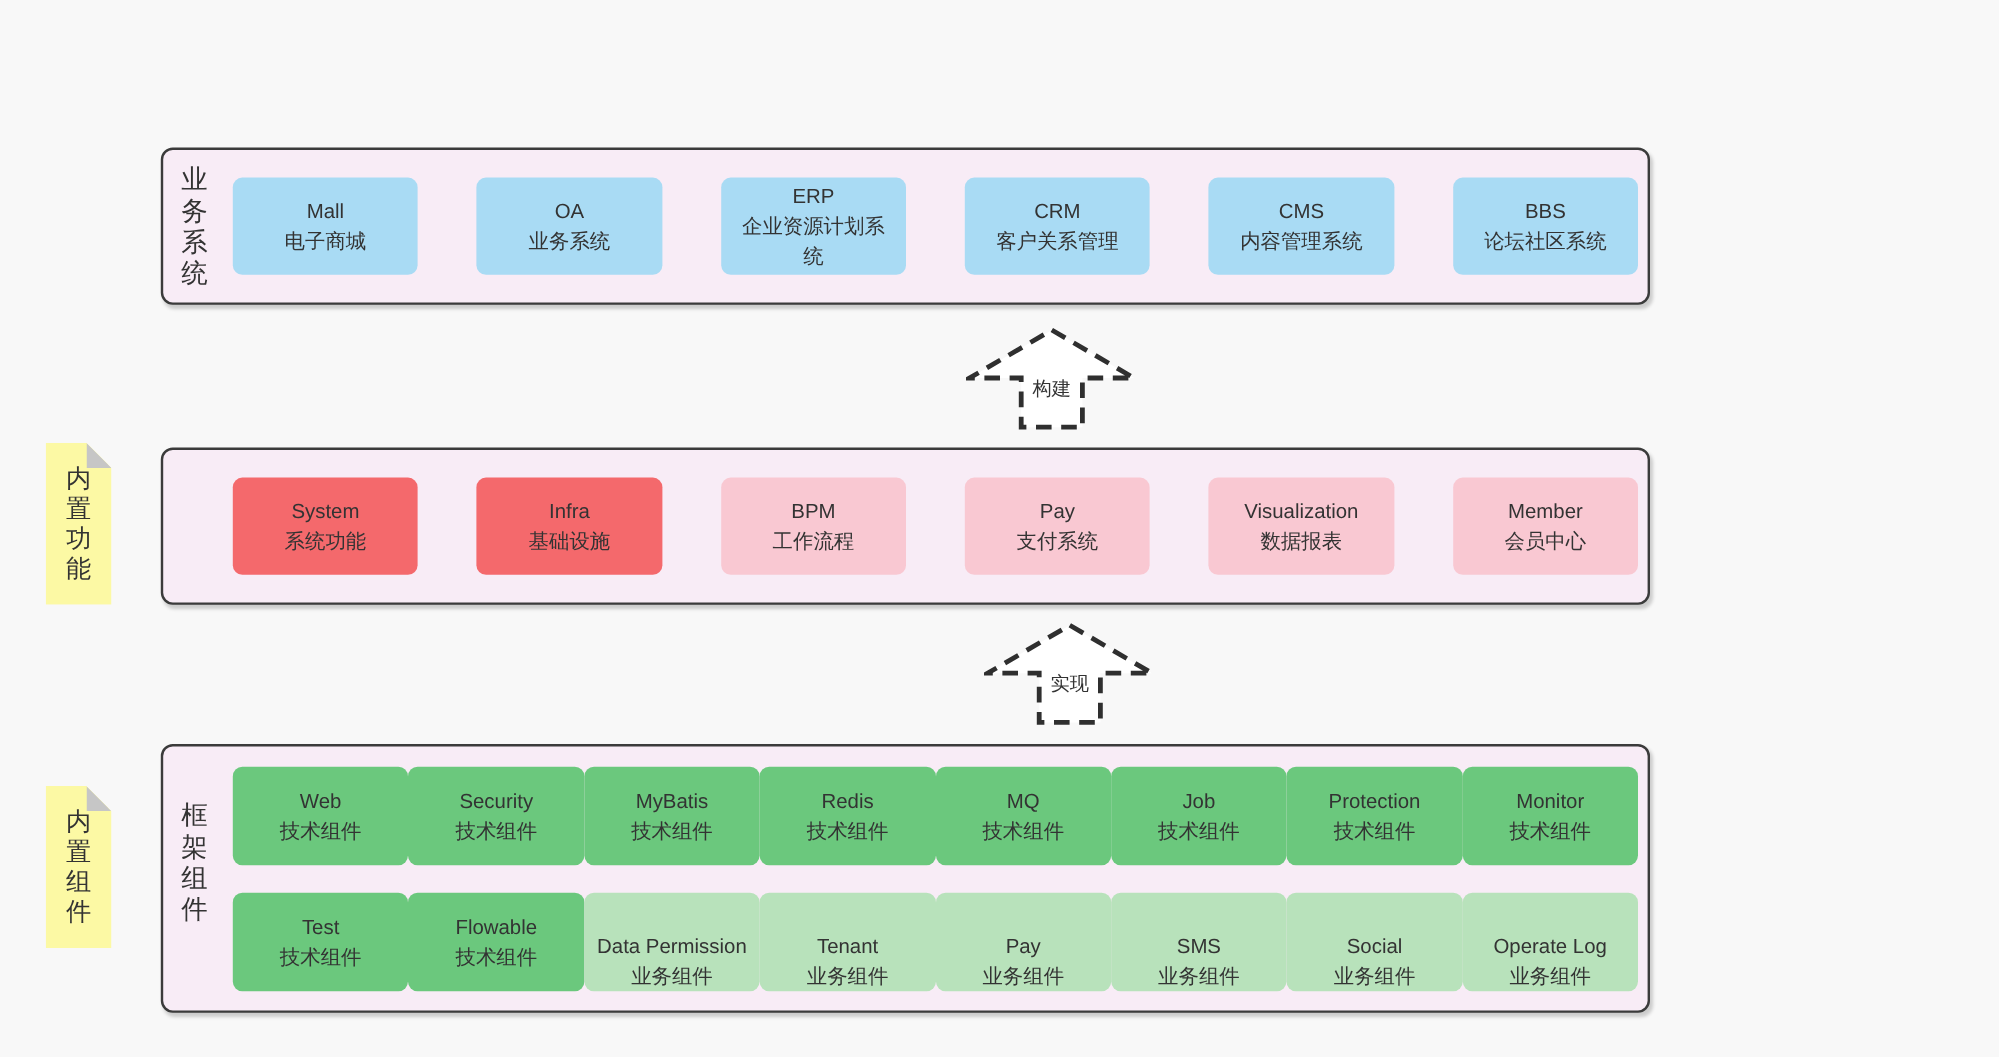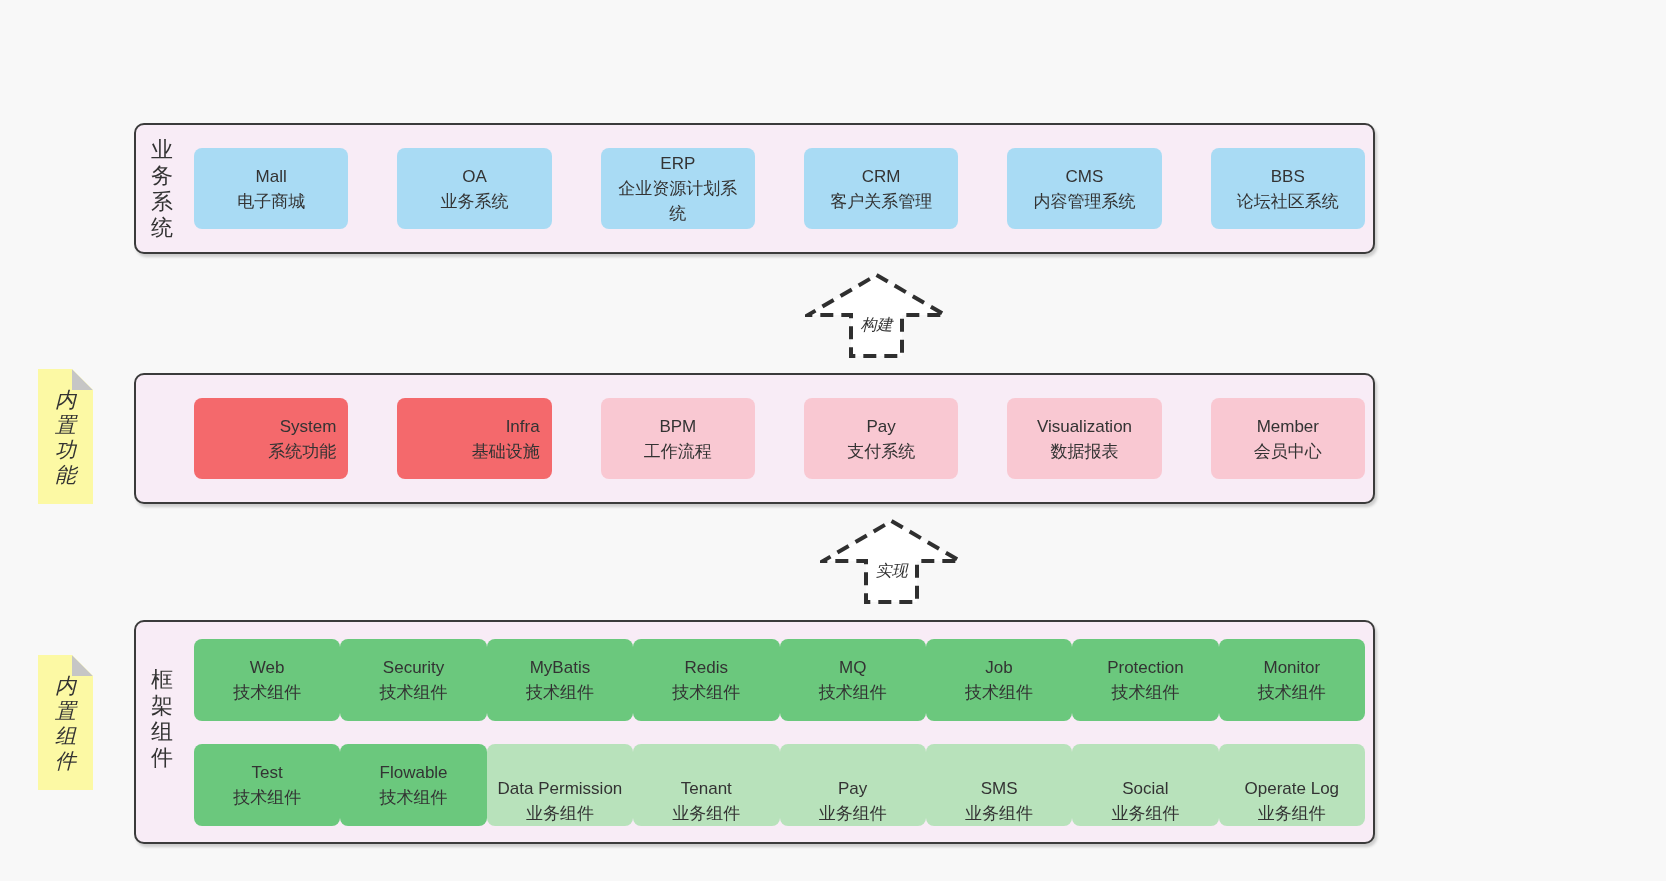--- a/index.html
+++ b/index.html
@@ -33,21 +33,21 @@
   .box{
     box-sizing:border-box;
     width:202px;height:81px;border-radius:8px;
     display:flex;flex-direction:column;justify-content:center;
     text-align:center;color:var(--text,#333);
     font-size:17px;line-height:25px;
     padding:0 12px;
   }
   .box span{display:block;}
   .blue{background:var(--box-blue,#a9dbf4);}
-  .red{background:var(--box-red,#f4696c);align-items:flex-end;}
+  .red{background:var(--box-red,#f4696c);}
   .pink{background:var(--box-pink,#f9c8d2);}
   .green{background:var(--box-green,#6bc87d);}
   .lightgreen{background:var(--box-light-green,#b8e2bb);justify-content:flex-end;}
 
   
   .grid{
     position:absolute;left:58px;top:0;bottom:0;right:8px;
     display:flex;flex-direction:column;justify-content:center;gap:23px;
   }
   .grid-row{display:flex;}
@@ -61,30 +61,30 @@
     z-index:1;
     display:flex;align-items:center;justify-content:center;
   }
   .sticky .fold{
     position:absolute;top:0;right:0;width:21px;height:21px;
     background:var(--sticky-fold,#c6c6c6);
     clip-path:polygon(0 0,100% 100%,0 100%);
   }
   .sticky-text{
     width:24px;font-size:21px;line-height:25px;text-align:center;
-    word-break:break-all;color:var(--text,#333);font-style:italic;
+    word-break:break-all;color:var(--text,#333);
   }
 
   
   .arrow{position:absolute;width:143px;height:87px;z-index:3;}
   .arrow svg{position:absolute;left:0;top:0;}
   .arrow-label{
     position:absolute;left:50%;top:44px;transform:translateX(-50%);
     background:#fff;padding:0 2px;
-    font-size:16px;line-height:18px;color:var(--text,#333);white-space:nowrap;font-style:italic;
+    font-size:16px;line-height:18px;color:var(--text,#333);white-space:nowrap;
   }
 </style>
 </head>
 <body>
 
 <div class="stage">
 
   <section class="panel" style="top:123px;height:131px;">
     <div class="v-label">
       <span>业务系统</span>

